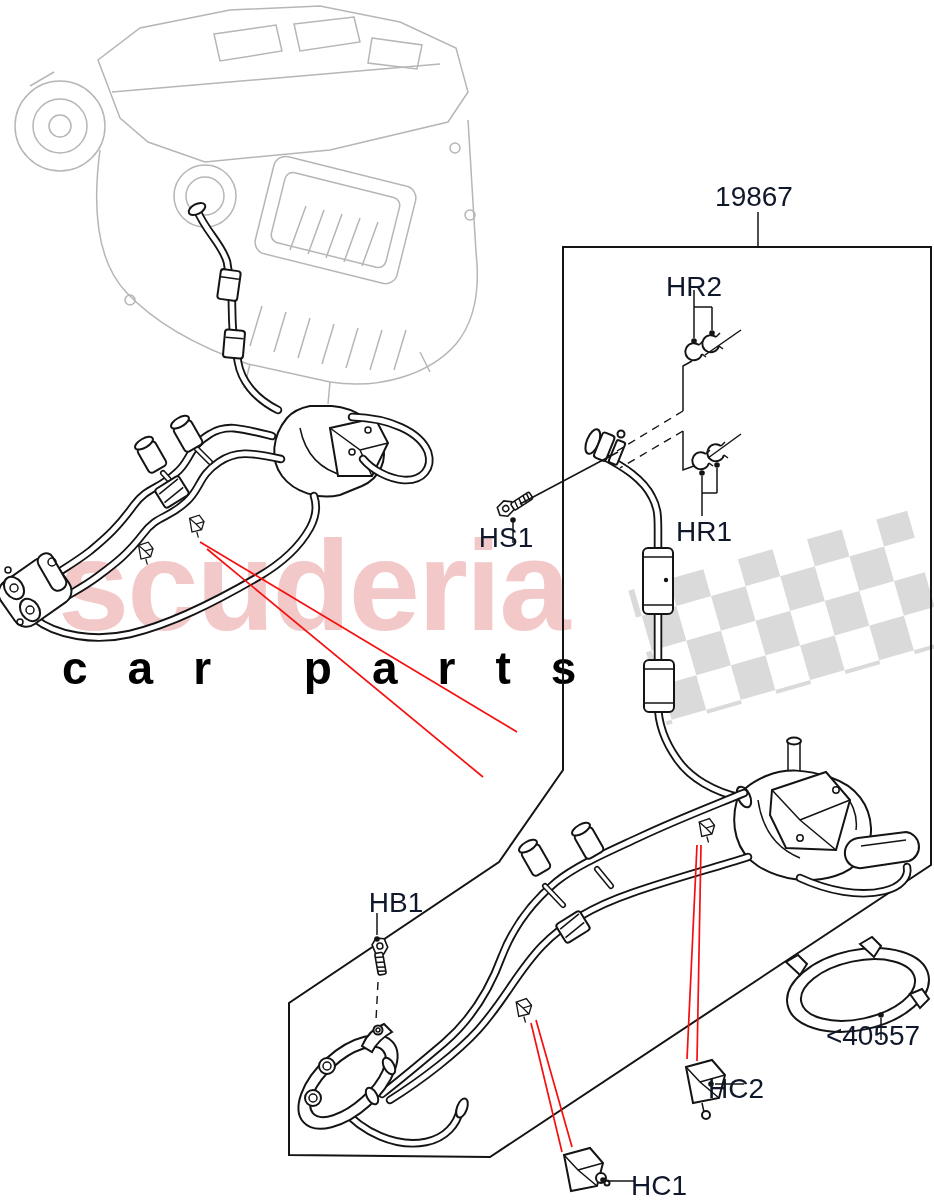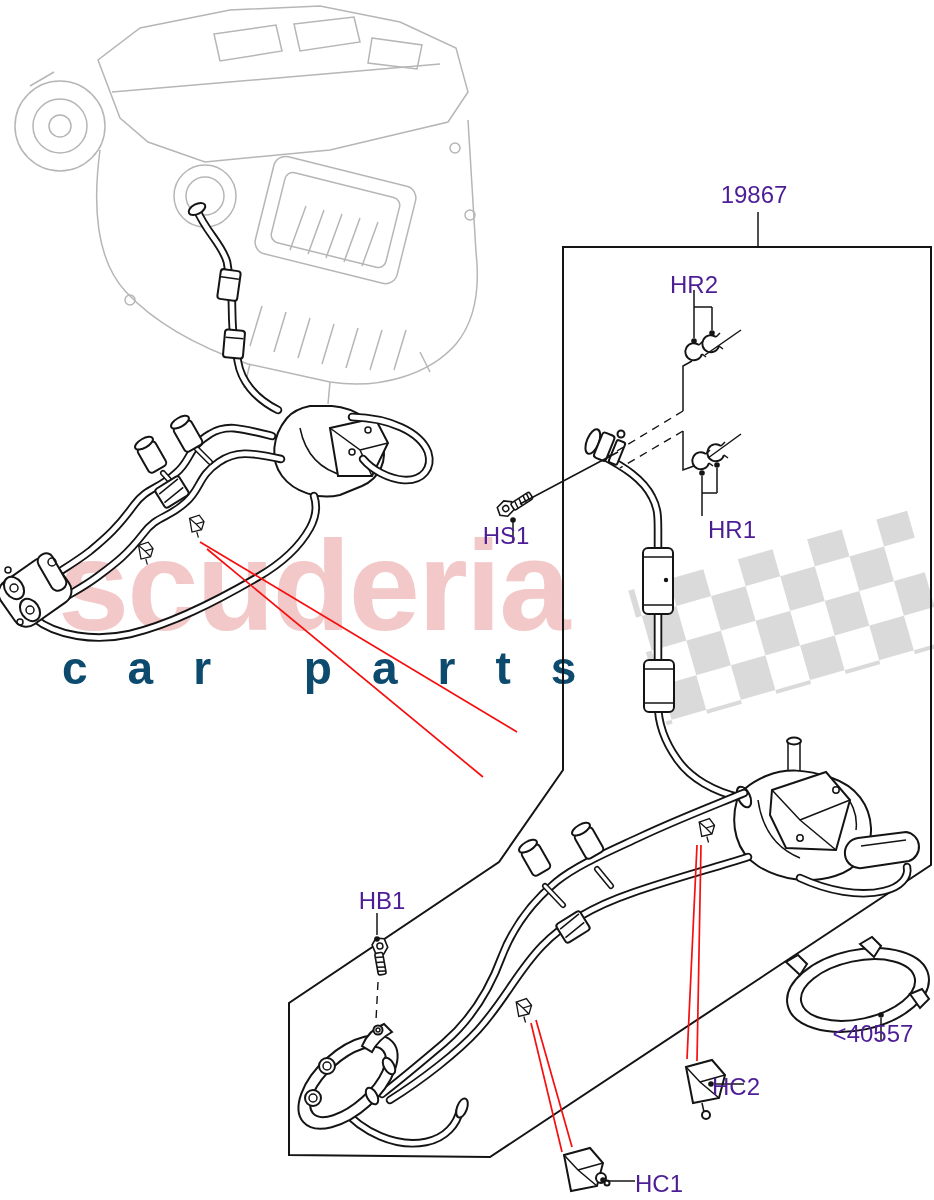--- a/index.html
+++ b/index.html
@@ -2,24 +2,24 @@
 <html><head>
 <meta charset="utf-8">
 <style>
   html,body{margin:0;padding:0;background:#fff;}
   .stage{position:relative;width:934px;height:1200px;background:#ffffff;overflow:hidden;
          font-family:"Liberation Sans",sans-serif;}
   .wm-layer{position:absolute;left:0;top:0;width:934px;height:1200px;z-index:0;}
   .wm-brand{position:absolute;left:58px;top:522px;font-size:128px;font-weight:bold;
             letter-spacing:-2px;line-height:1;color:#f3c8c8;white-space:nowrap;}
   .wm-tagline{position:absolute;left:62px;top:645px;font-size:46px;font-weight:bold;
-              letter-spacing:40px;line-height:1;color:#0c4a6e;white-space:nowrap;}
+              letter-spacing:40px;line-height:1;color:#000000;white-space:nowrap;}
   .art{position:absolute;left:0;top:0;z-index:1;}
-  .callout{position:absolute;z-index:2;transform:translateX(-50%);font-size:24px;
-           color:#4c1d95;white-space:nowrap;cursor:pointer;}
+  .callout{position:absolute;z-index:2;transform:translateX(-50%);font-size:28px;
+           color:#0f172a;white-space:nowrap;cursor:pointer;}
   
   .to{stroke:#141414;stroke-width:8.5;fill:none;stroke-linecap:round;stroke-linejoin:round}
   .ti{stroke:#ffffff;stroke-width:4.8;fill:none;stroke-linecap:round;stroke-linejoin:round}
   .to2{stroke:#141414;stroke-width:6;fill:none;stroke-linecap:round}
   .ti2{stroke:#ffffff;stroke-width:3;fill:none;stroke-linecap:round}
   .ln{stroke:#141414;stroke-width:1.5;fill:none}
   .part{stroke:#141414;stroke-width:2;fill:#ffffff}
   .dash{stroke:#141414;stroke-width:1.4;fill:none;stroke-dasharray:8 6}
   .red{stroke:#f50f0f;stroke-width:1.7;fill:none}
   .boxline{stroke:#141414;stroke-width:2;fill:none}
@@ -305,19 +305,19 @@
       <path class="red" d="M207,549 L483,777"></path>
       <path class="red" d="M531,1023 L562,1152"></path>
       <path class="red" d="M536,1020 L572,1147"></path>
       <path class="red" d="M697,845 L687,1059"></path>
       <path class="red" d="M701,845 L697,1061"></path>
     </g>
   </svg>
 
   <div class="callout" style="left:754px;top:181px">19867</div>
   <div class="callout" style="left:694px;top:271px">HR2</div>
-  <div class="callout" style="left:732px;top:516px">HR1</div>
+  <div class="callout" style="left:704px;top:516px">HR1</div>
   <div class="callout" style="left:506px;top:522px">HS1</div>
-  <div class="callout" style="left:382px;top:887px">HB1</div>
+  <div class="callout" style="left:396px;top:887px">HB1</div>
   <div class="callout" style="left:736px;top:1073px">HC2</div>
   <div class="callout" style="left:659px;top:1170px">HC1</div>
   <div class="callout" style="left:873px;top:1020px">&lt;40557</div>
 </div>
 
 </body></html>

